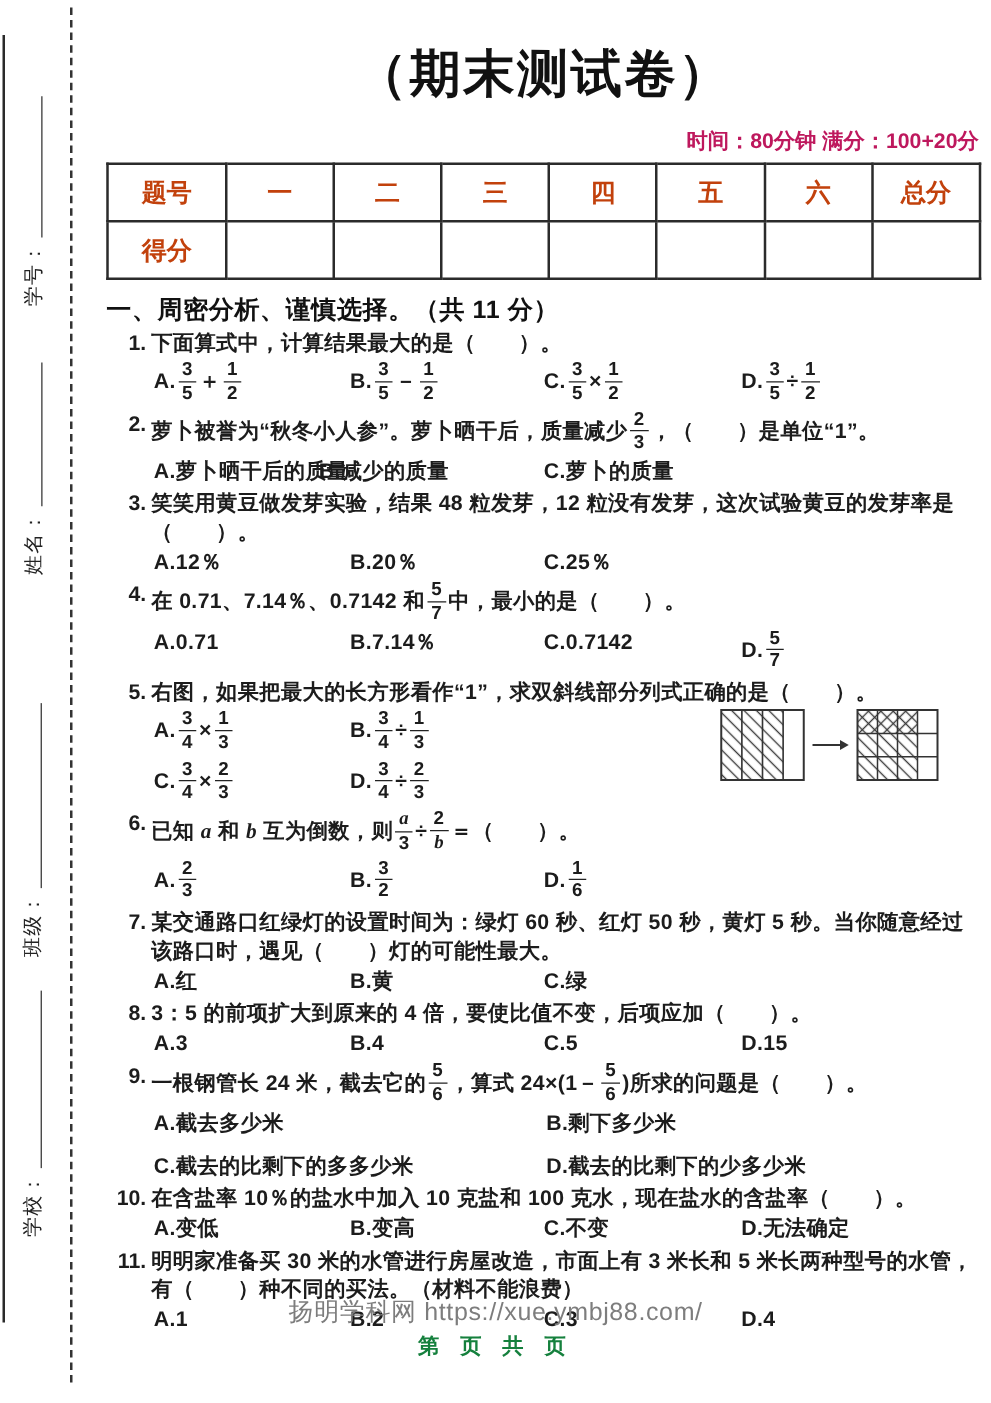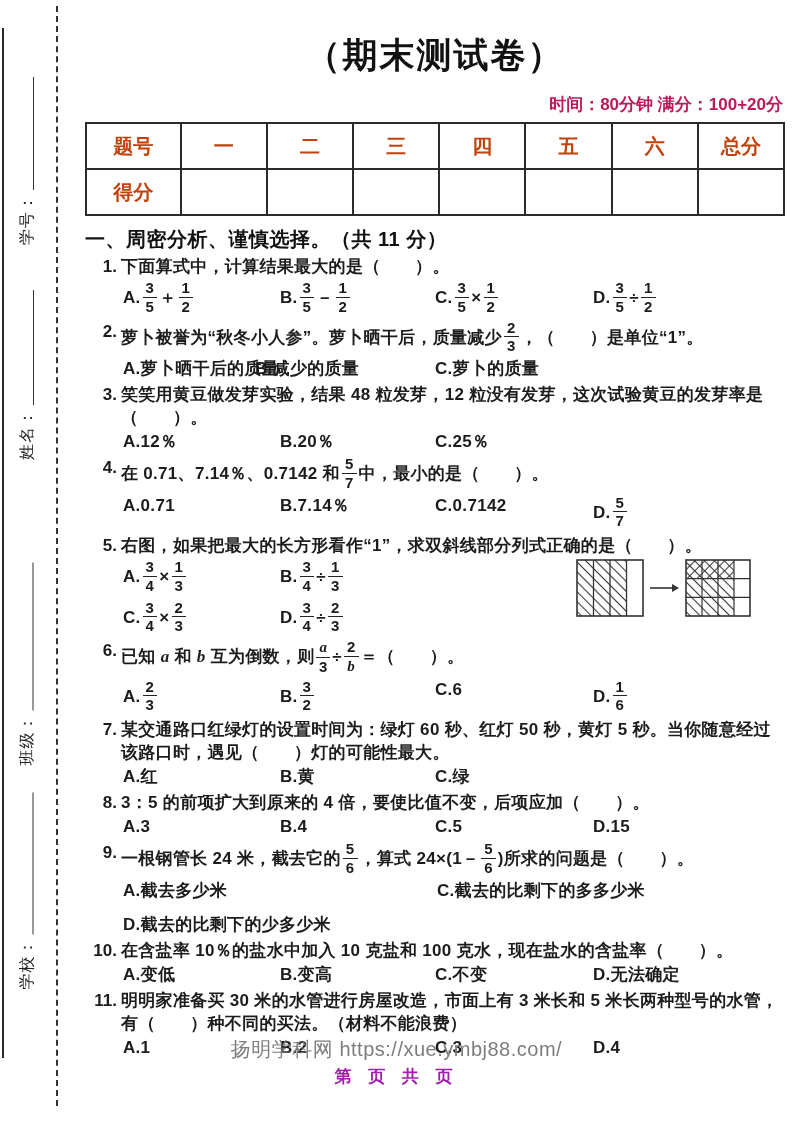--- a/index.html
+++ b/index.html
@@ -19,21 +19,21 @@
   .side-item .wline{flex:1;border-bottom:1.6px solid #333;height:12px;}
   .si-xuehao{width:168px;top:146px;left:-57px;}
   .si-xingming{width:170px;top:360px;left:-58px;}
   .si-banji{width:203px;top:649px;left:-75px;}
   .si-xuexiao{width:197px;top:876px;left:-72px;}
 
   .content{position:absolute;left:85px;top:26px;width:700px;}
 
   .title{font-size:44px;font-weight:bold;text-align:center;letter-spacing:1px;
     margin:4px 0 10px 0;color:#111;white-space:nowrap;}
-  .subtitle{font-size:35px;font-weight:bold;text-align:center;letter-spacing:2px;margin:6px 0 14px 0;color:#111;}
+  .subtitle{font-size:41px;font-weight:bold;text-align:center;letter-spacing:2px;margin:6px 0 14px 0;color:#111;}
   .meta{font-size:17px;font-weight:bold;text-align:right;margin:2px 2px 6px 0;color:#be185d;}
 
   table.score{border-collapse:collapse;width:100%;table-layout:fixed;margin-bottom:10px;}
   table.score td{border:2px solid #2b2b2b;height:42px;text-align:center;
     font-size:20px;font-weight:bold;color:#c2410c;}
   table.score td.c0{width:13%;}
 
   .sec-head{font-size:20px;font-weight:800;color:#111;margin:4px 0 2px 0;letter-spacing:0.5px;}
 
   .q{margin:0 0 3px 0;position:relative;}
@@ -54,21 +54,21 @@
   .fr{display:inline-flex;flex-direction:column;align-items:center;vertical-align:middle;
     line-height:1.05;margin:1px 2px;font-size:15px;font-weight:600;position:relative;top:-1px;}
   .fr .n{border-bottom:1.4px solid #222;padding:0 3px 1px 3px;}
   .fr .d{padding-top:1px;}
   i{font-family:"Liberation Serif","DejaVu Serif",serif;}
 
   .diagram{position:absolute;right:13px;top:22px;}
 
   .footer{position:absolute;left:0;top:1036px;width:793px;text-align:center;}
   .footer .site{font-size:20px;color:#7d7d7d;letter-spacing:0.5px;}
-  .footer .pageno{font-size:17px;color:#a21caf;font-weight:600;letter-spacing:6px;margin-top:2px;}
+  .footer .pageno{font-size:17px;color:#15803d;font-weight:600;letter-spacing:6px;margin-top:2px;}
 </style>
 </head>
 <body>
 
 <div class="edge-line"></div>
 <div class="cut-line"></div>
 
 <div class="side-item si-xuehao">
   <span class="lbl">学号：</span>
   <span class="wline"></span>
@@ -279,21 +279,20 @@
     </div>
     <div class="opts opts4">
       <span class="opt">A.<span class="fr">
             <span class="n">2</span>
             <span class="d">3</span>
           </span></span>
       <span class="opt">B.<span class="fr">
             <span class="n">3</span>
             <span class="d">2</span>
           </span></span>
-      <span class="opt">C.6</span>
       <span class="opt">D.<span class="fr">
             <span class="n">1</span>
             <span class="d">6</span>
           </span></span>
     </div>
   </div>
 
   <div class="q">
     <div class="qrow">
       <span class="qnum">7.</span>
@@ -325,20 +324,21 @@
       <span class="qstem">一根钢管长 24 米，截去它的<span class="fr">
             <span class="n">5</span>
             <span class="d">6</span>
           </span>，算式 24×(1－<span class="fr">
             <span class="n">5</span>
             <span class="d">6</span>
           </span>)所求的问题是（　　）。</span>
     </div>
     <div class="opts opts2w">
       <span class="opt">A.截去多少米</span>
+      <span class="opt">B.剩下多少米</span>
       <span class="opt">C.截去的比剩下的多多少米</span>
       <span class="opt">D.截去的比剩下的少多少米</span>
     </div>
   </div>
 
   <div class="q">
     <div class="qrow">
       <span class="qnum">10.</span>
       <span class="qstem">在含盐率 10％的盐水中加入 10 克盐和 100 克水，现在盐水的含盐率（　　）。</span>
     </div>

